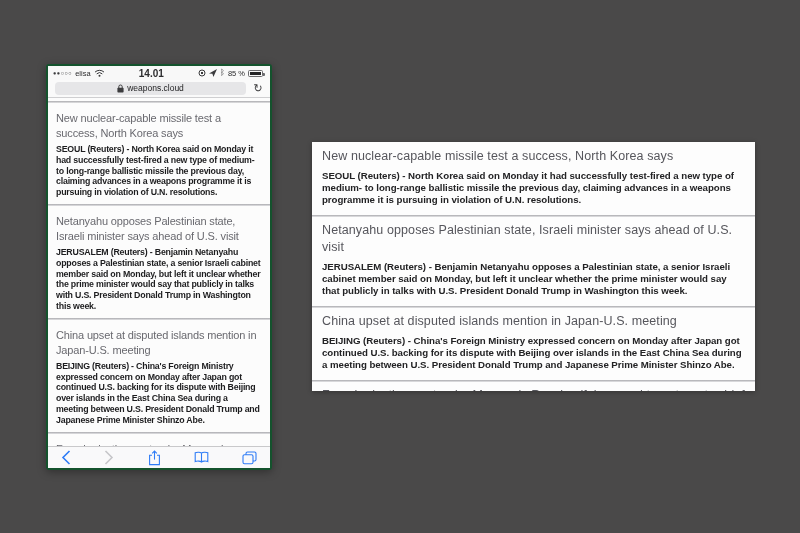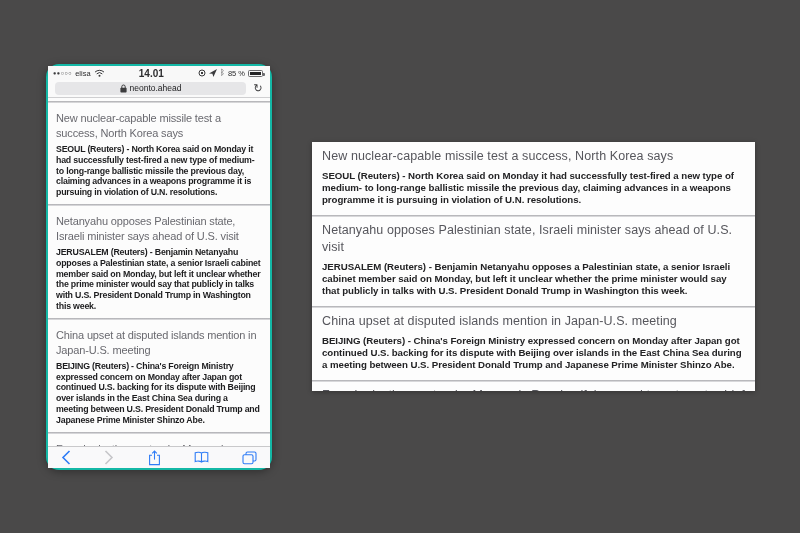--- a/index.html
+++ b/index.html
@@ -2,21 +2,21 @@
 <html><head>
 <meta charset="utf-8">
 <style>
   * { margin:0; padding:0; box-sizing:border-box; }
   html,body { width:800px; height:533px; overflow:hidden; }
   body { font-family:"Liberation Sans","DejaVu Sans",sans-serif; background:#4a4949; }
   .stage { position:relative; width:800px; height:533px; background:#4a4949; }
 
   
   .phone { position:absolute; left:46px; top:64px; width:226px; height:406px;
-           background:#14b8a6; border-radius:13px; padding:2px;
+           background:#14532d; border-radius:3px; padding:2px;
            box-shadow:0 2px 8px rgba(0,0,0,.35); }
   .screen { width:222px; height:402px; background:#fcfcfc; display:flex; flex-direction:column; overflow:hidden; }
 
   .statusbar { height:14px; flex:0 0 14px; background:#f8f8f8; display:flex; align-items:center;
                justify-content:space-between; padding:0 5px; font-size:7.5px; color:#2c2c2e; }
   .sb-left, .sb-right { display:flex; align-items:center; gap:3px; }
   .sb-dots { font-size:5.5px; letter-spacing:.5px; color:#3a3a3c; }
   .sb-carrier { font-size:7.5px; }
   .sb-time { font-weight:bold; font-size:10px; }
   .bt { font-family:"DejaVu Sans",sans-serif; font-size:8px; color:#3a3a3c; line-height:1; }
@@ -97,21 +97,21 @@
       </div>
 
       <div class="urlbar">
         <div class="url-field">
           <span>
             <svg width="7" height="9" viewBox="0 0 7 9">
               <path d="M1.8 4 V2.7 a1.7 1.7 0 0 1 3.4 0 V4" fill="none" stroke="#3c3c3e" stroke-width="1"></path>
               <rect x="0.4" y="3.8" width="6.2" height="4.8" rx="0.8" fill="#3c3c3e"></rect>
             </svg>
           </span>
-          <span>neonto.ahead</span>
+          <span>weapons.cloud</span>
         </div>
         <span class="reload">↻</span>
       </div>
 
       <div class="pcontent">
         <div class="psep psep-top"></div>
 
         <div>
           <div class="ptitle">New nuclear-capable missile test a success, North Korea says</div>
           <div class="pbody">SEOUL (Reuters) - North Korea said on Monday it had successfully test-fired a new type of medium- to long-range ballistic missile the previous day, claiming advances in a weapons programme it is pursuing in violation of U.N. resolutions.</div>

